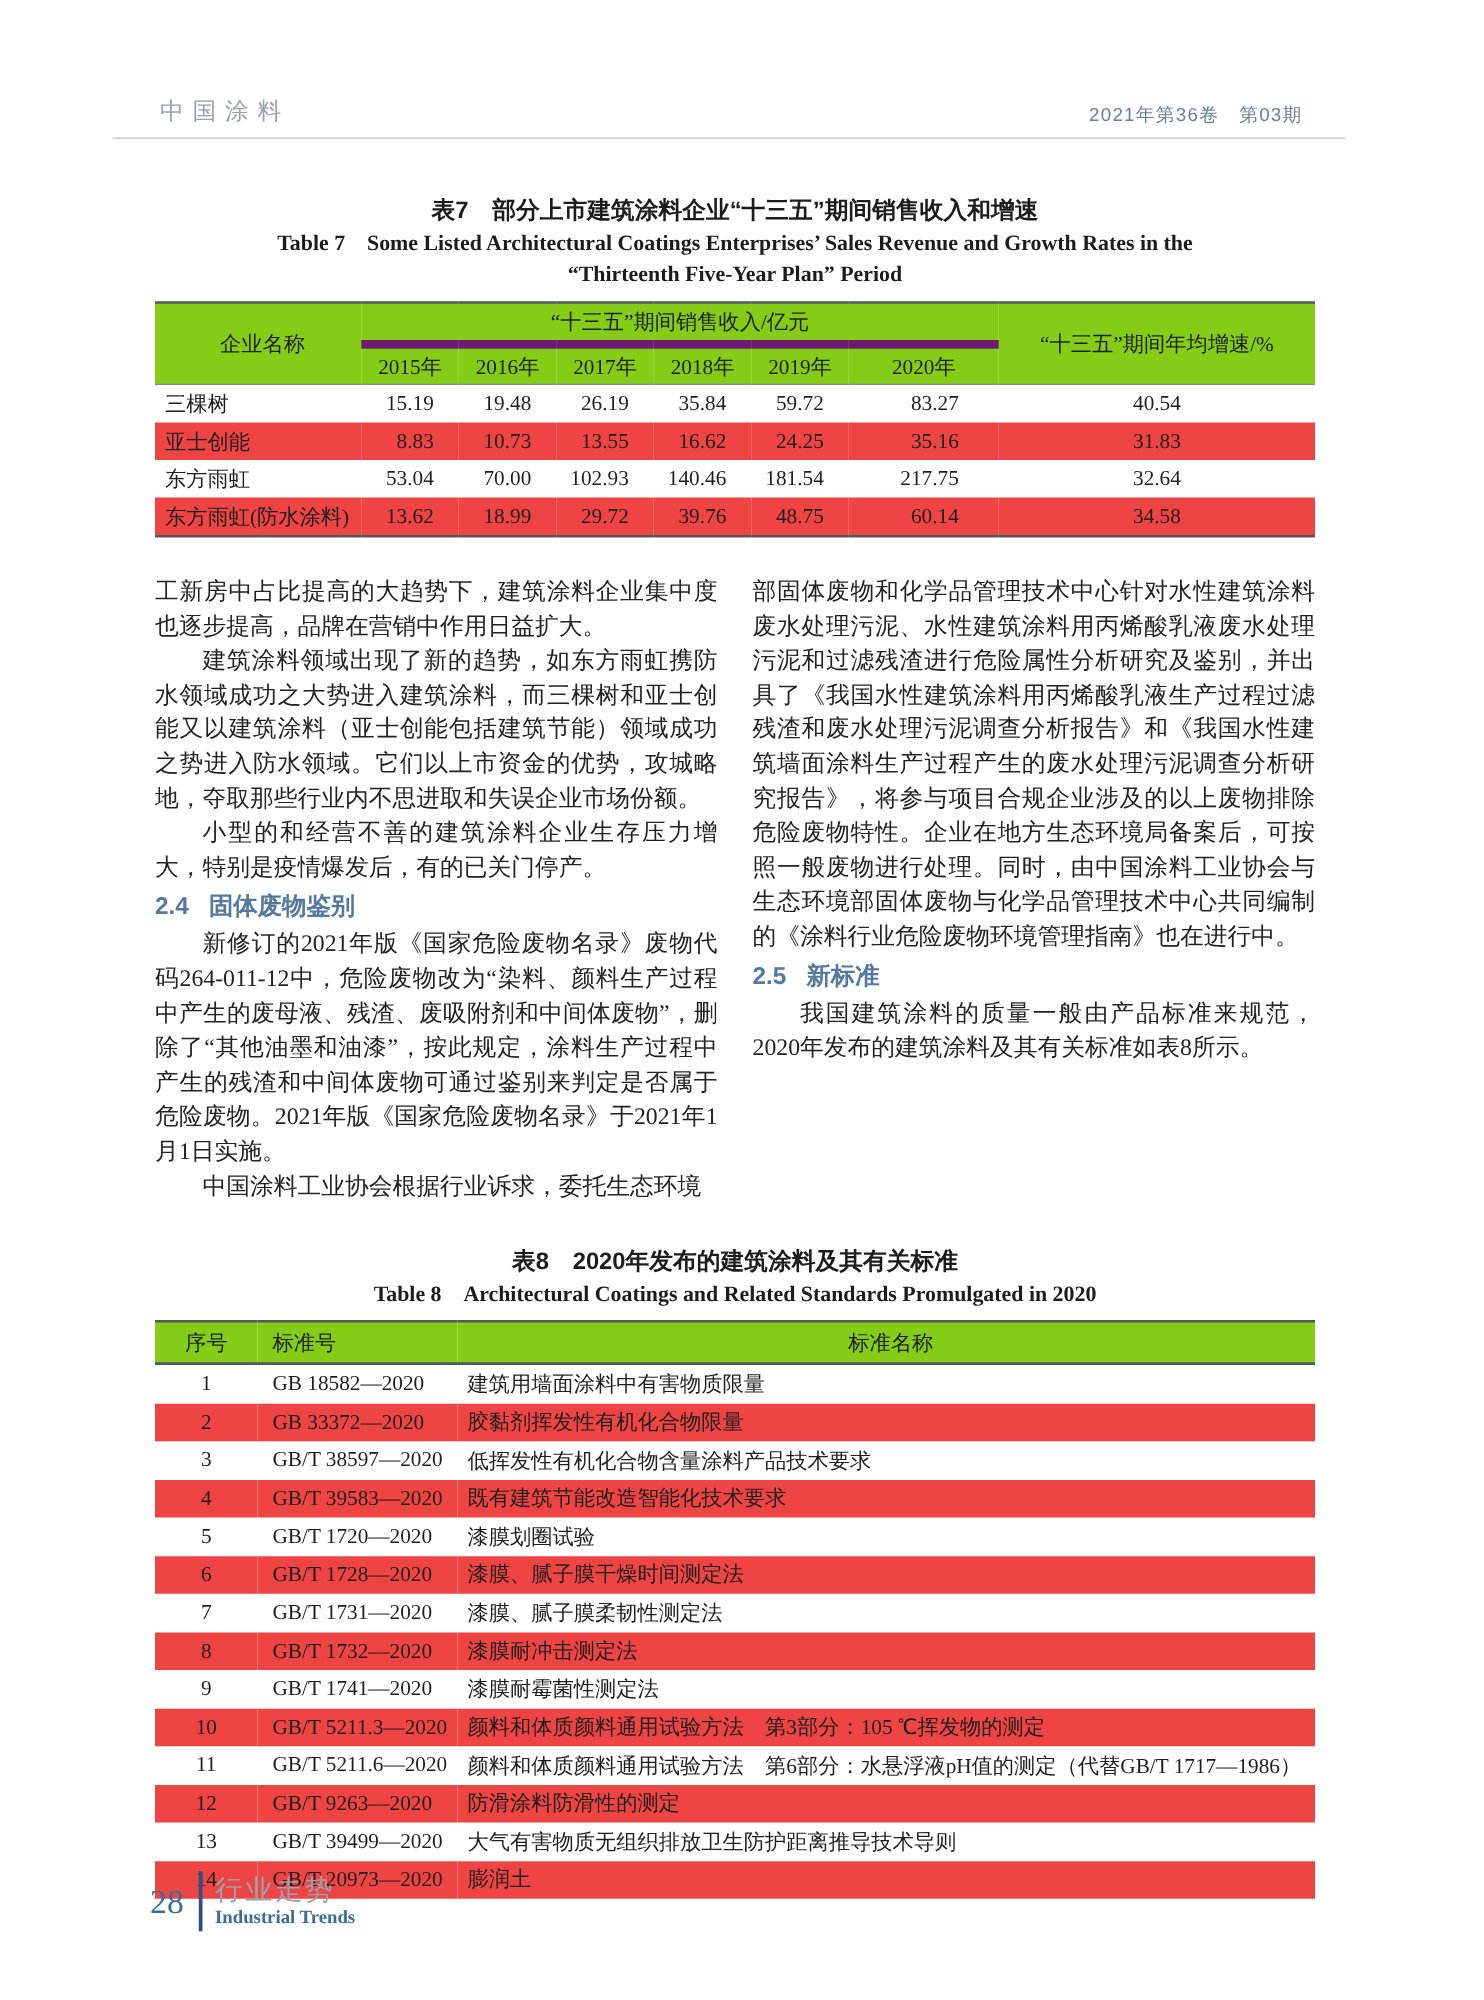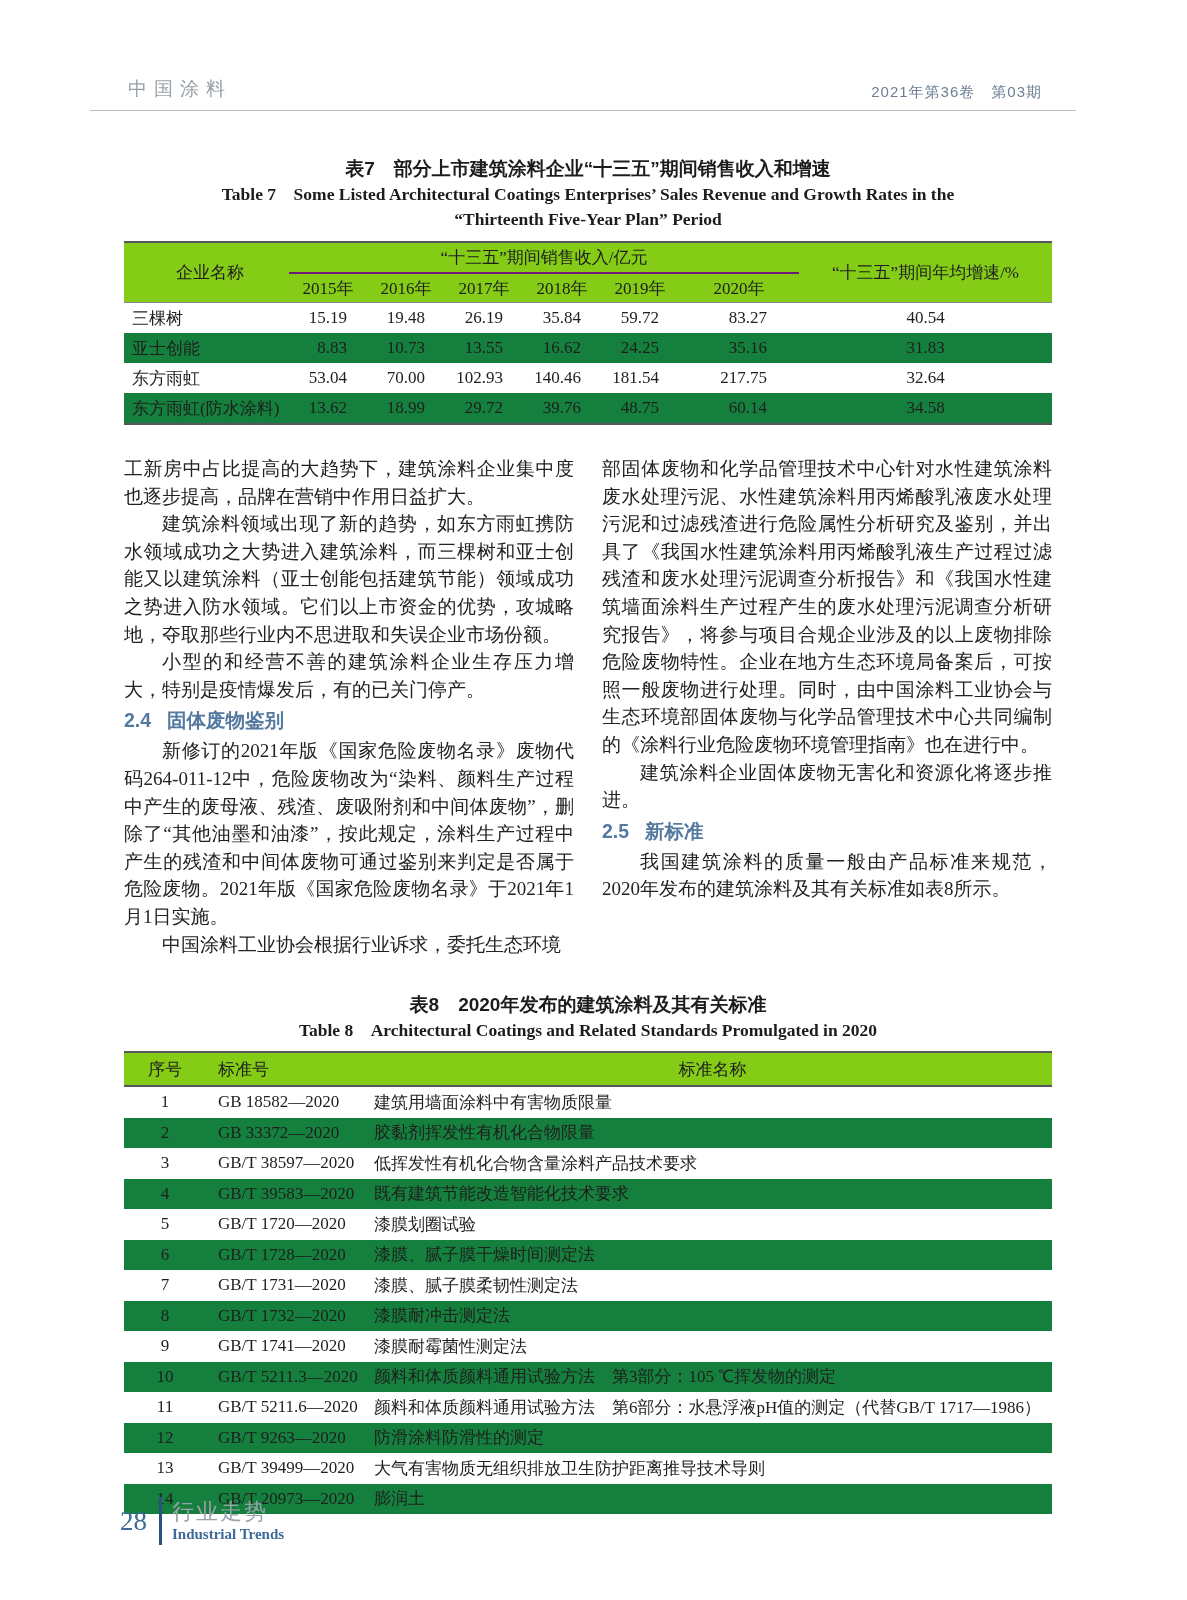--- a/index.html
+++ b/index.html
@@ -28,27 +28,27 @@
 
   
   table { border-collapse:collapse; table-layout:fixed; width:928px; font-size:17px; color:#1e1e1e; }
   thead { background:#84cc16; }
   .tbl7 { margin-top:9px; border-top:2.5px solid #54585e; border-bottom:2.5px solid #54585e; }
   .tbl7 thead { border-bottom:1px solid #84888e; }
   .tbl7 th { font-weight:normal; }
   .tbl7 .h1 th { height:27px; }
   .tbl7 .h2 th { height:26px; }
   .tbl7 td { height:28px; }
-  .tbl7 .group { border-bottom:2px solid #701a75; }
+  .tbl7 .group { border-bottom:7px solid #701a75; }
   .c-name   { text-align:left; padding-left:8px; }
   .c-val    { text-align:right; padding-right:20px; }
   .tbl7 td.c-val:nth-child(7) { padding-right:32px; }
   .tbl7 th.th-year { text-align:center; }
   .c-growth { text-align:center; }
-  tr.shaded { background:#15803d; }
+  tr.shaded { background:#ef4444; }
 
   .tbl8 { margin-top:8px; border-top:2.5px solid #54585e; }
   .tbl8 thead th { height:30px; font-weight:normal; }
   .tbl8 thead { border-bottom:2px solid #54585e; }
   .tbl8 td { height:28.5px; }
   .c-no  { text-align:center; }
   .c-code{ text-align:left; padding-left:12px; }
   .c-std { text-align:left; padding-left:8px; }
   .tbl8 thead .c-std { text-align:center; }
 
@@ -166,21 +166,20 @@
         <p class="para indent">建筑涂料领域出现了新的趋势，如东方雨虹携防水领域成功之大势进入建筑涂料，而三棵树和亚士创能又以建筑涂料（亚士创能包括建筑节能）领域成功之势进入防水领域。它们以上市资金的优势，攻城略地，夺取那些行业内不思进取和失误企业市场份额。</p>
         <p class="para indent">小型的和经营不善的建筑涂料企业生存压力增大，特别是疫情爆发后，有的已关门停产。</p>
         <h3 class="sec-head">
           <span class="sec-num">2.4</span><span>固体废物鉴别</span>
         </h3>
         <p class="para indent">新修订的2021年版《国家危险废物名录》废物代码264-011-12中，危险废物改为“染料、颜料生产过程中产生的废母液、残渣、废吸附剂和中间体废物”，删除了“其他油墨和油漆”，按此规定，涂料生产过程中产生的残渣和中间体废物可通过鉴别来判定是否属于危险废物。2021年版《国家危险废物名录》于2021年1月1日实施。</p>
         <p class="para indent">中国涂料工业协会根据行业诉求，委托生态环境</p>
       </div>
       <div class="col">
         <p class="para">部固体废物和化学品管理技术中心针对水性建筑涂料废水处理污泥、水性建筑涂料用丙烯酸乳液废水处理污泥和过滤残渣进行危险属性分析研究及鉴别，并出具了《我国水性建筑涂料用丙烯酸乳液生产过程过滤残渣和废水处理污泥调查分析报告》和《我国水性建筑墙面涂料生产过程产生的废水处理污泥调查分析研究报告》，将参与项目合规企业涉及的以上废物排除危险废物特性。企业在地方生态环境局备案后，可按照一般废物进行处理。同时，由中国涂料工业协会与生态环境部固体废物与化学品管理技术中心共同编制的《涂料行业危险废物环境管理指南》也在进行中。</p>
-        <p class="para indent">建筑涂料企业固体废物无害化和资源化将逐步推进。</p>
         <h3 class="sec-head">
           <span class="sec-num">2.5</span><span>新标准</span>
         </h3>
         <p class="para indent">我国建筑涂料的质量一般由产品标准来规范，2020年发布的建筑涂料及其有关标准如表8所示。</p>
       </div>
     </div>
 
     <div class="tbl-caption tbl8-capwrap">
       <div class="cap-zh">表8　2020年发布的建筑涂料及其有关标准</div>
       <div class="cap-en">Table 8　Architectural Coatings and Related Standards Promulgated in 2020</div>

